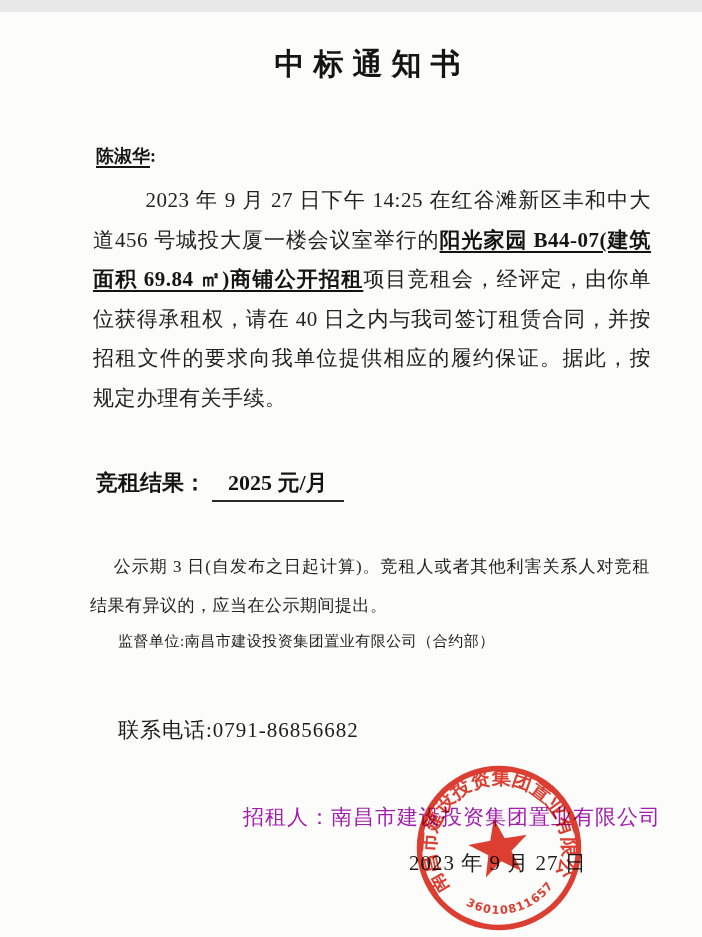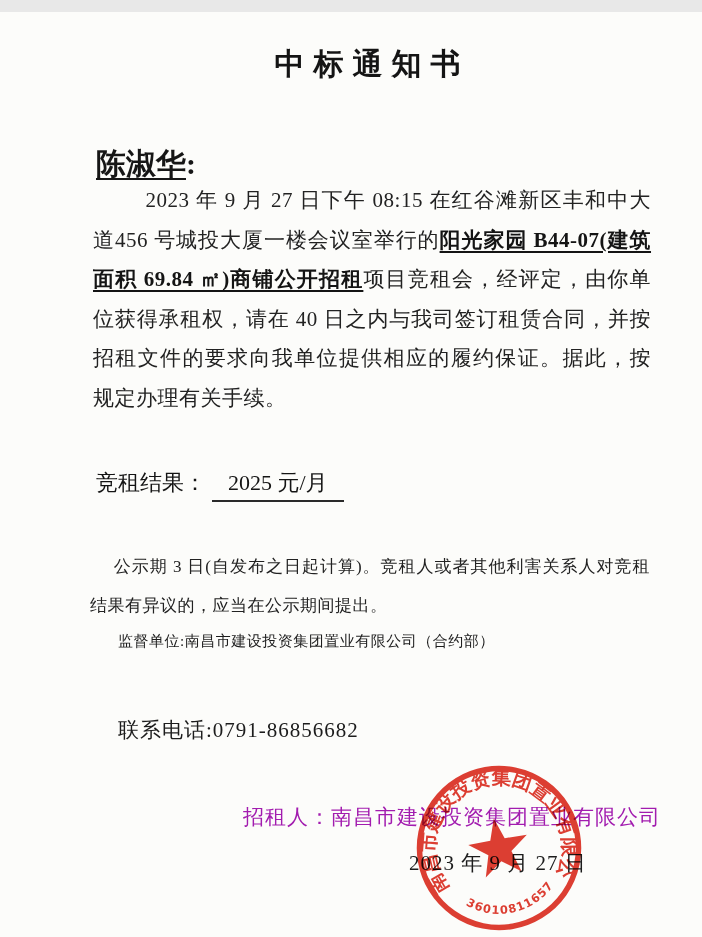--- a/index.html
+++ b/index.html
@@ -13,36 +13,36 @@
     overflow:hidden;
   }
   .doc-title {
     position:absolute; top:32px; left:372px;
     transform:translateX(-50%);
     font-size:30px; font-weight:bold; letter-spacing:9px;
     white-space:nowrap; color:#141414;
   }
   .addressee {
     position:absolute; top:132px; left:96px;
-    font-size:30px; font-weight:bold; color:#161616;
+    font-size:18px; font-weight:bold; color:#161616;
   }
   .addressee .name { text-decoration:underline; text-underline-offset:4px; text-decoration-thickness:1.5px; }
   .para1 {
     position:absolute; top:169px; left:93px; width:558px;
     font-size:21px; line-height:39.5px; letter-spacing:0.5px;
     text-align:justify; text-indent:2.5em; color:#222;
   }
   .seg-normal { font-weight:normal; }
   .seg-em {
     font-weight:bold; color:#141414;
     text-decoration:underline; text-underline-offset:4px; text-decoration-thickness:1.5px;
   }
   .result-line {
     position:absolute; top:456px; left:96px;
-    font-size:22px; font-weight:normal; color:#141414;
+    font-size:22px; font-weight:bold; color:#141414;
   }
   .result-line .value {
     display:inline-block;
     border-bottom:2px solid #2a2a2a;
     padding:0 16px 2px 16px;
     margin-left:6px;
   }
   .para2 {
     position:absolute; top:535px; left:90px; width:560px;
     font-size:17px; line-height:39px; letter-spacing:0.5px;
@@ -76,21 +76,21 @@
 </style>
 </head>
 <body>
 
 <div class="page">
 
   <div class="doc-title">中标通知书</div>
 
   <div class="addressee"><span class="name">陈淑华</span><span>:</span></div>
 
-  <div class="para1"><span class="seg-normal">2023 年 9 月 27 日下午 08:15 在红谷滩新区丰和中大道456 号城投大厦一楼会议室举行的</span><span class="seg-em">阳光家园 B44-07(建筑面积 69.84 ㎡)商铺公开招租</span><span class="seg-normal">项目竞租会，经评定，由你单位获得承租权，请在 40 日之内与我司签订租赁合同，并按招租文件的要求向我单位提供相应的履约保证。据此，按规定办理有关手续。</span></div>
+  <div class="para1"><span class="seg-normal">2023 年 9 月 27 日下午 14:25 在红谷滩新区丰和中大道456 号城投大厦一楼会议室举行的</span><span class="seg-em">阳光家园 B44-07(建筑面积 69.84 ㎡)商铺公开招租</span><span class="seg-normal">项目竞租会，经评定，由你单位获得承租权，请在 40 日之内与我司签订租赁合同，并按招租文件的要求向我单位提供相应的履约保证。据此，按规定办理有关手续。</span></div>
 
   <div class="result-line"><span>竞租结果：</span><span class="value">2025 元/月</span></div>
 
   <div class="para2">公示期 3 日(自发布之日起计算)。竞租人或者其他利害关系人对竞租结果有异议的，应当在公示期间提出。</div>
 
   <div class="supervisor-line">监督单位:南昌市建设投资集团置业有限公司（合约部）</div>
 
   <div class="phone-line">联系电话:0791-86856682</div>
 
   <div class="lessor-line">招租人：南昌市建设投资集团置业有限公司</div>

